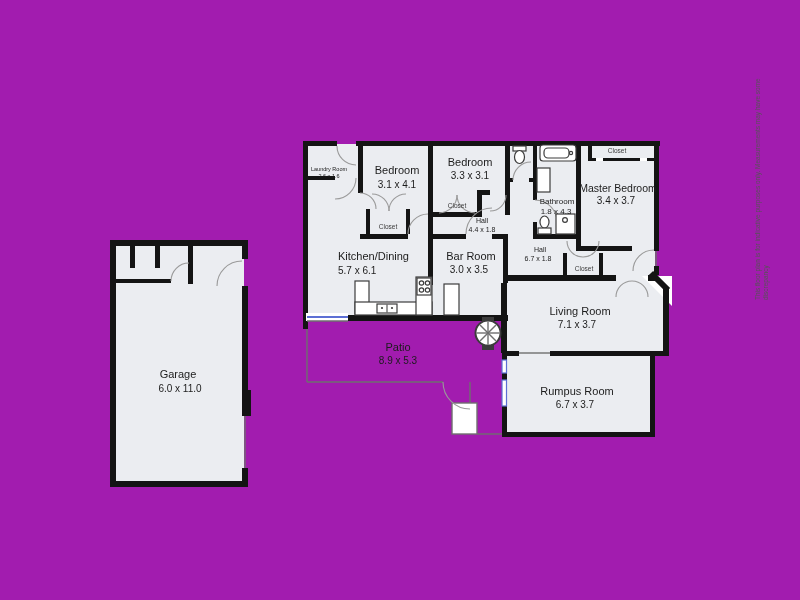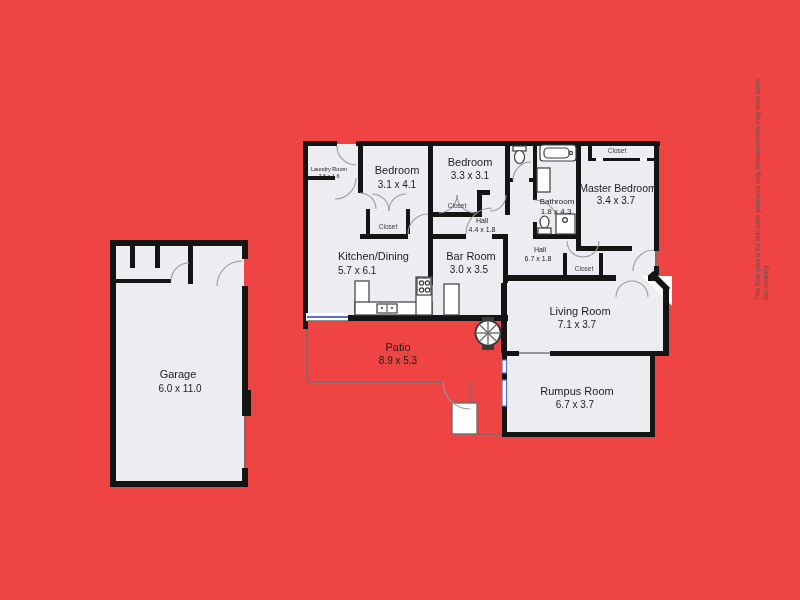--- a/index.html
+++ b/index.html
@@ -26,21 +26,21 @@
   .t-hall{font-size:7px;}
   .t-bath{font-size:8px;}
   .t-small{font-size:6.5px;fill:#3a3a3a;}
   .t-tiny{font-size:5.5px;}
   .t-disc{font-size:6.5px;fill:#555555;}
   .mid{text-anchor:middle;}
 </style>
 </head>
 <body>
 
-<div class="stage" style="--wall: #141414; --floor: #ebedf1; --window: #5c6fd4; --door_arc: #9a9a9a; --fixture: #3c3c3c; --label: #1c1c1c; background: #ef4444;">
+<div class="stage" style="--wall: #141414; --floor: #ebedf1; --window: #5c6fd4; --door_arc: #9a9a9a; --fixture: #3c3c3c; --label: #1c1c1c; background: #a21caf;">
 <svg width="800" height="600" viewBox="0 0 800 600">
 
   <g>
     <rect class="floor" x="306" y="144" width="350" height="96"></rect>
     <rect class="floor" x="505" y="240" width="150" height="38"></rect>
     <rect class="floor" x="306" y="236" width="200" height="82"></rect>
     <rect class="floor" x="505" y="278" width="160" height="75"></rect>
     <rect class="floor" x="505" y="353" width="147" height="81"></rect>
     <rect class="floor" x="113" y="244" width="131" height="239"></rect>
     <polygon class="whitecut" points="642,276 672,276 672,306"></polygon>

